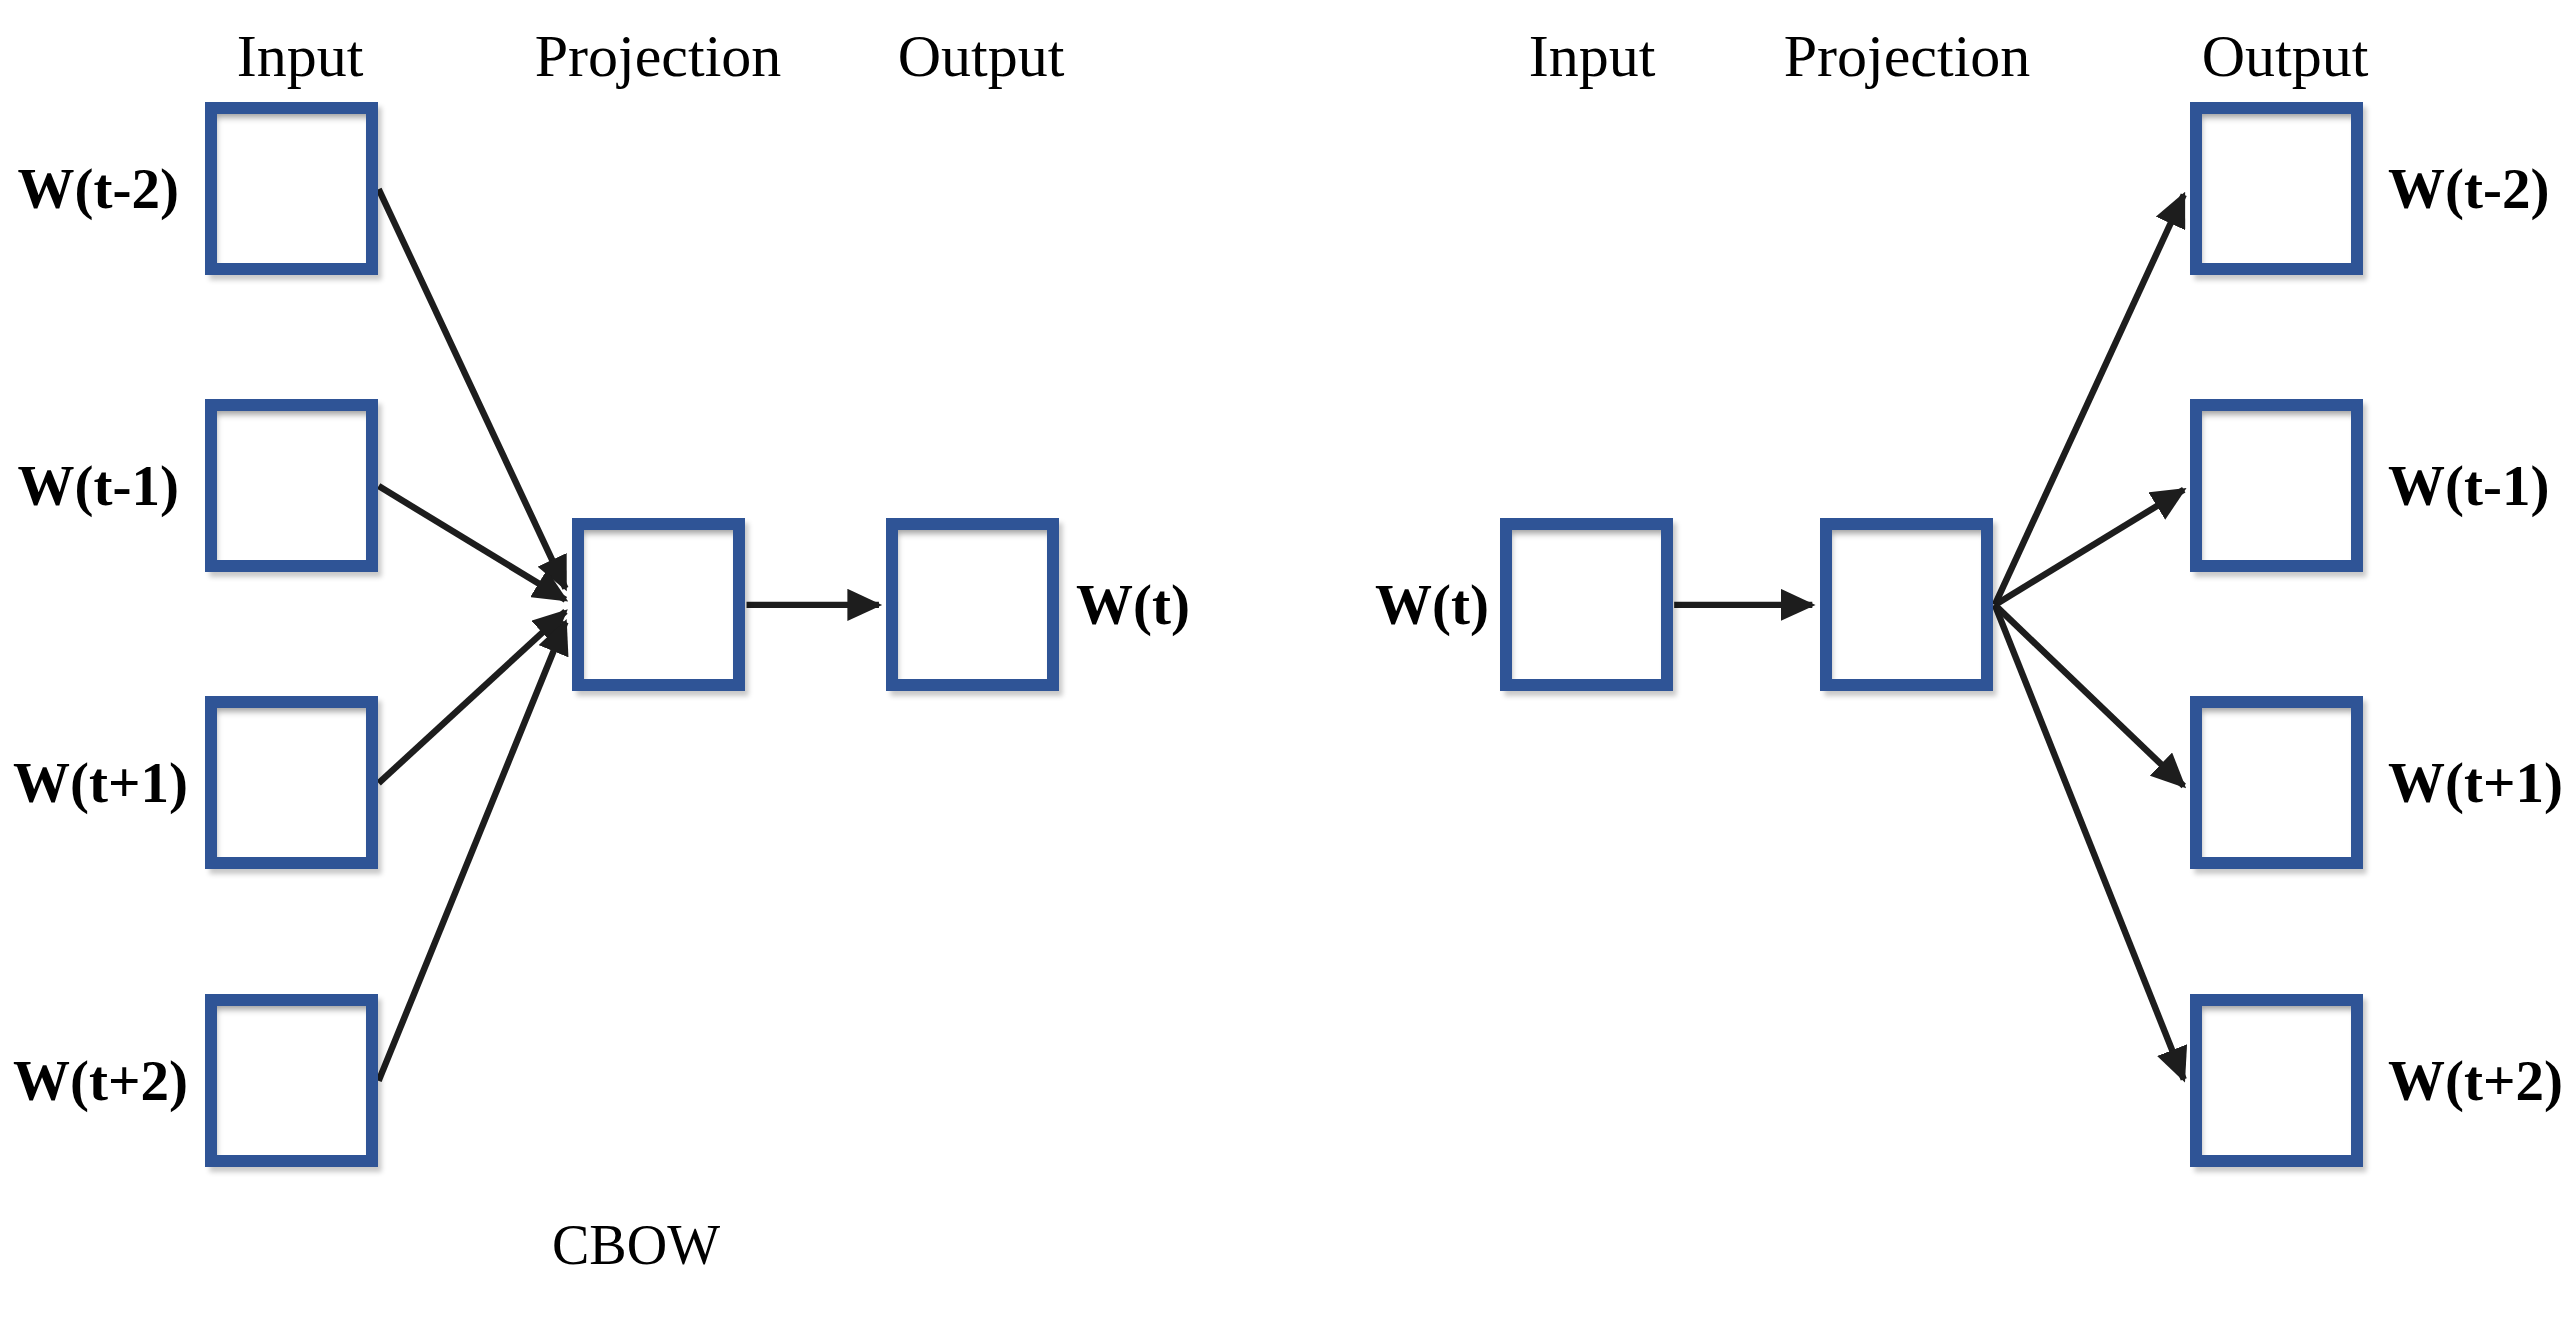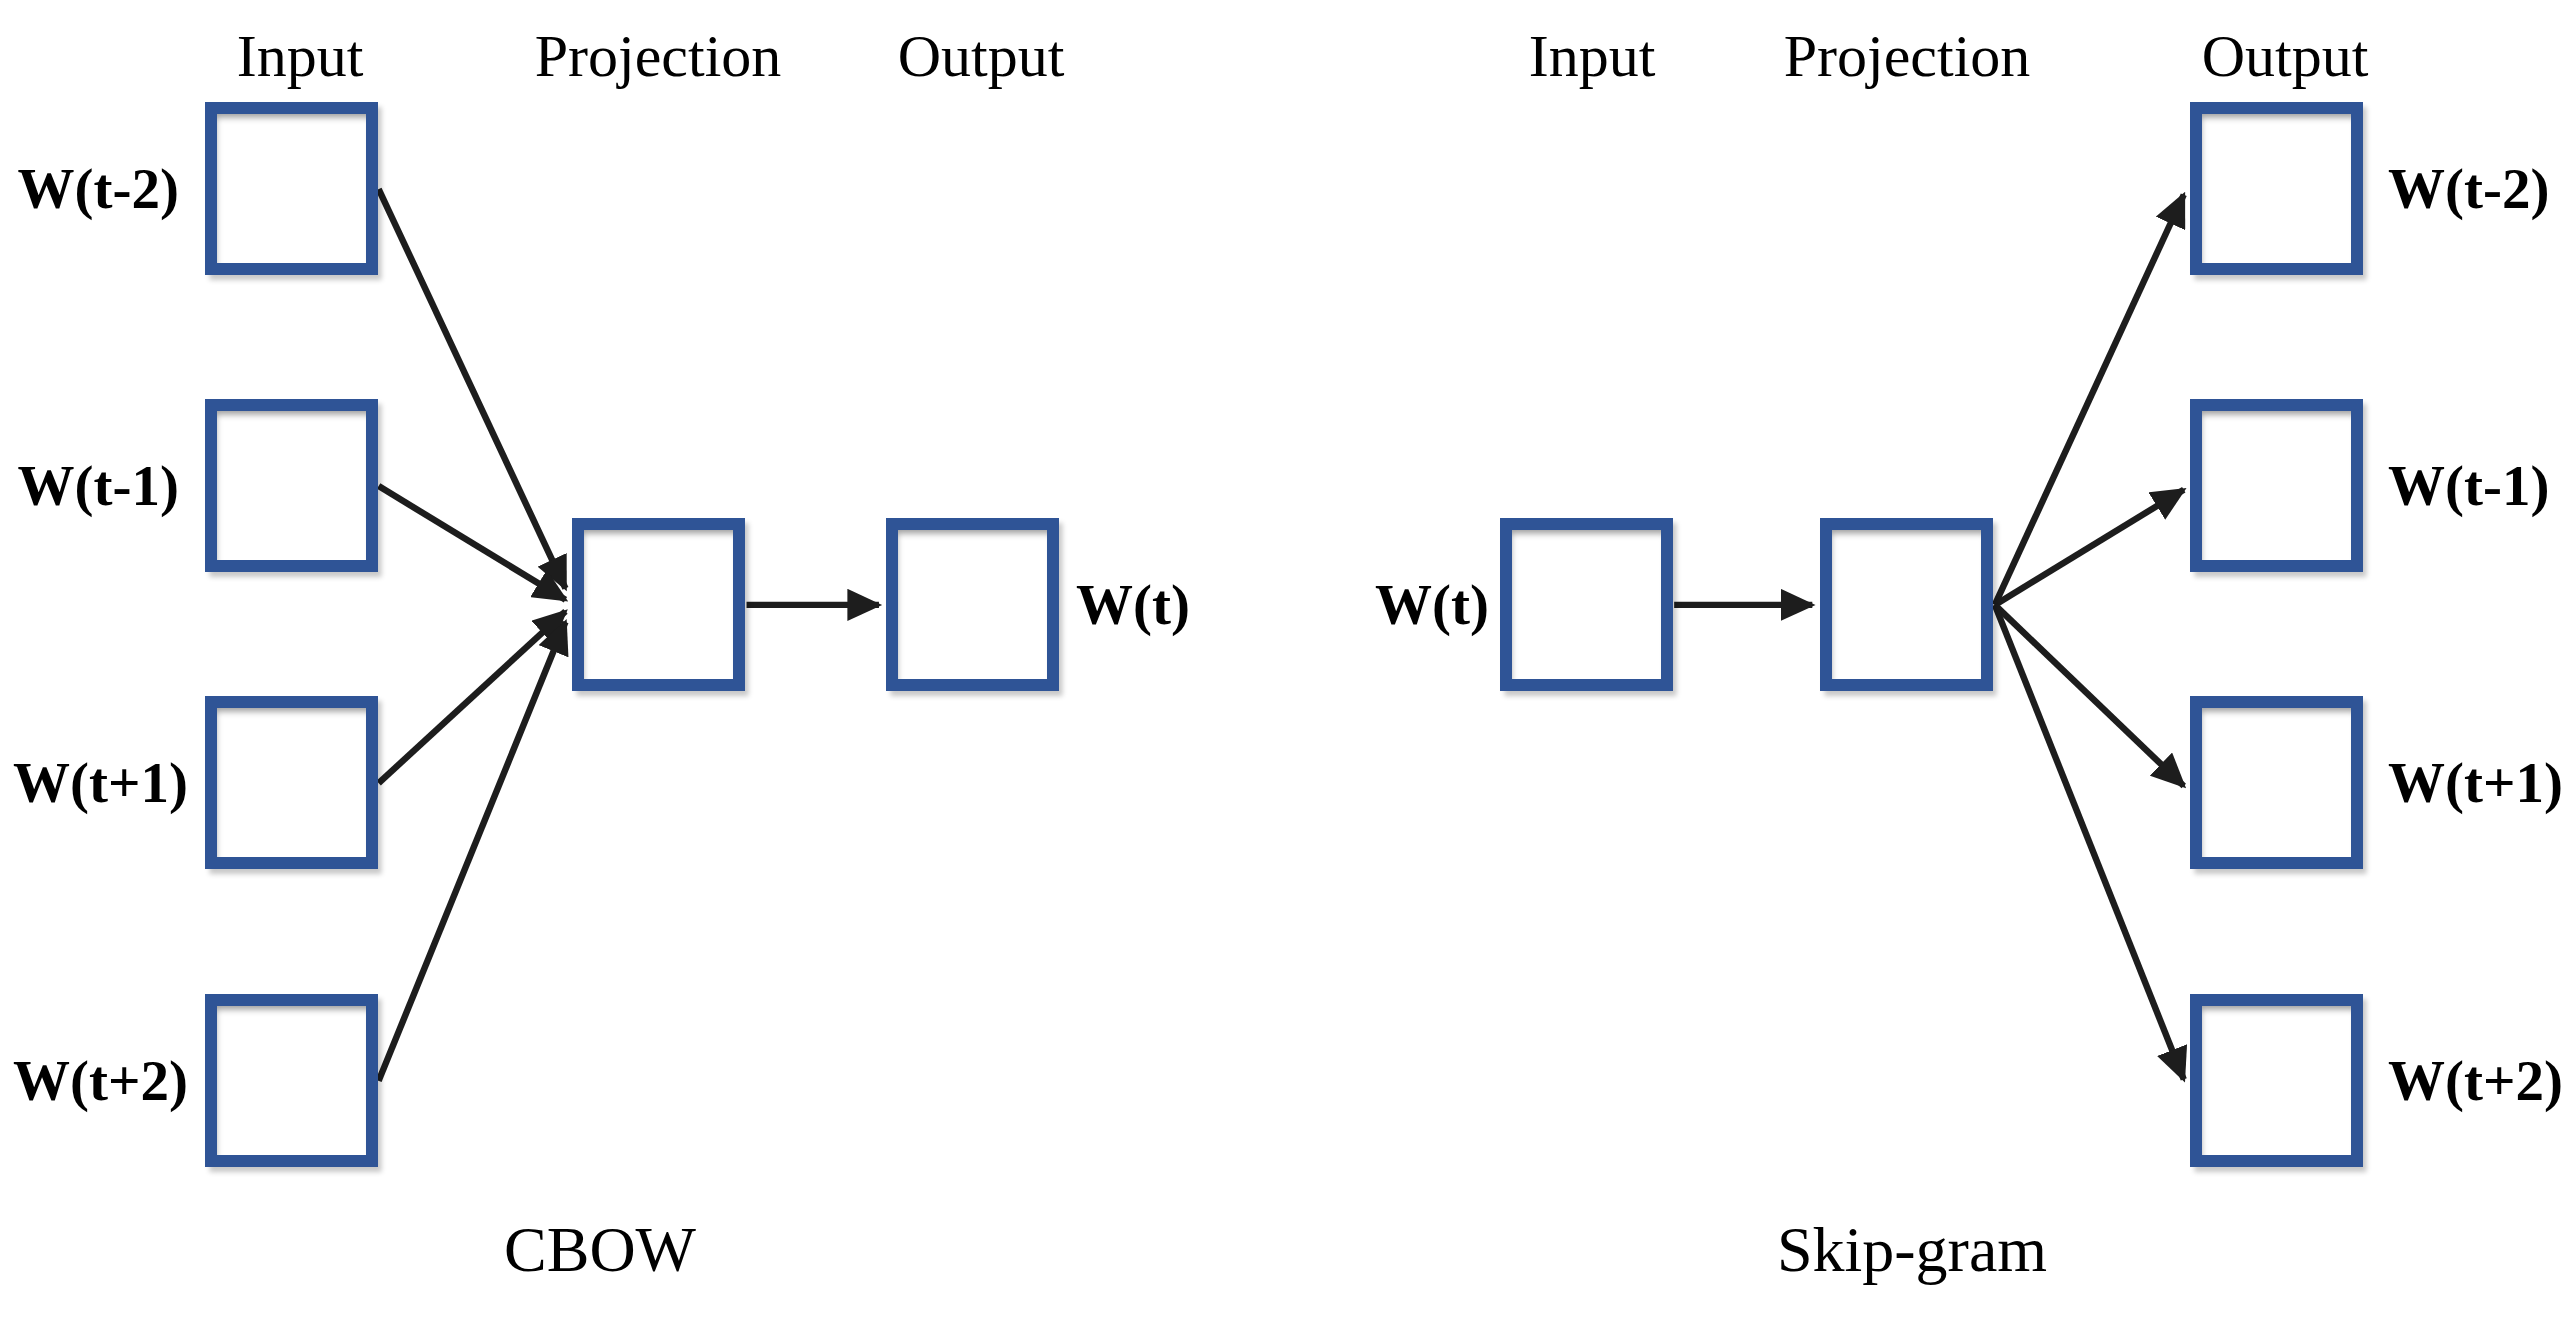--- a/index.html
+++ b/index.html
@@ -44,23 +44,24 @@
     font-size: 57px;
     line-height: 1.1;
     white-space: nowrap;
     font-weight: bold;
   }
   .word-label.align-right { text-align: right; }
   .word-label.align-left  { text-align: left; }
   .model-title {
     position: absolute;
     transform: translateX(-50%);
-    font-size: 64px;
+    font-size: 56px;
     line-height: 1.1;
     white-space: nowrap;
+    margin-left: 36px;
   }
 </style>
 </head>
 <body>
 
 <div class="canvas">
 
   <svg class="arrow-layer" viewBox="0 0 3599 1858">
     <defs>
       <marker id="ah" markerWidth="5.6" markerHeight="5" refX="4.9" refY="2.5" orient="auto" markerUnits="strokeWidth">
@@ -115,16 +116,15 @@
   <div class="nbox" style="left:2190px; top:102px;"></div>
   <div class="nbox" style="left:2190px; top:399px;"></div>
   <div class="nbox" style="left:2190px; top:696px;"></div>
   <div class="nbox" style="left:2190px; top:994px;"></div>
 
   <div class="word-label align-left" style="left:2388px; top:189px;">W(t-2)</div>
   <div class="word-label align-left" style="left:2388px; top:486px;">W(t-1)</div>
   <div class="word-label align-left" style="left:2388px; top:783px;">W(t+1)</div>
   <div class="word-label align-left" style="left:2388px; top:1081px;">W(t+2)</div>
 
-  <div class="model-title" style="left:1912px; top:1215px;">Skip-gram</div>
 
 </div>
 
 
 </body></html>

